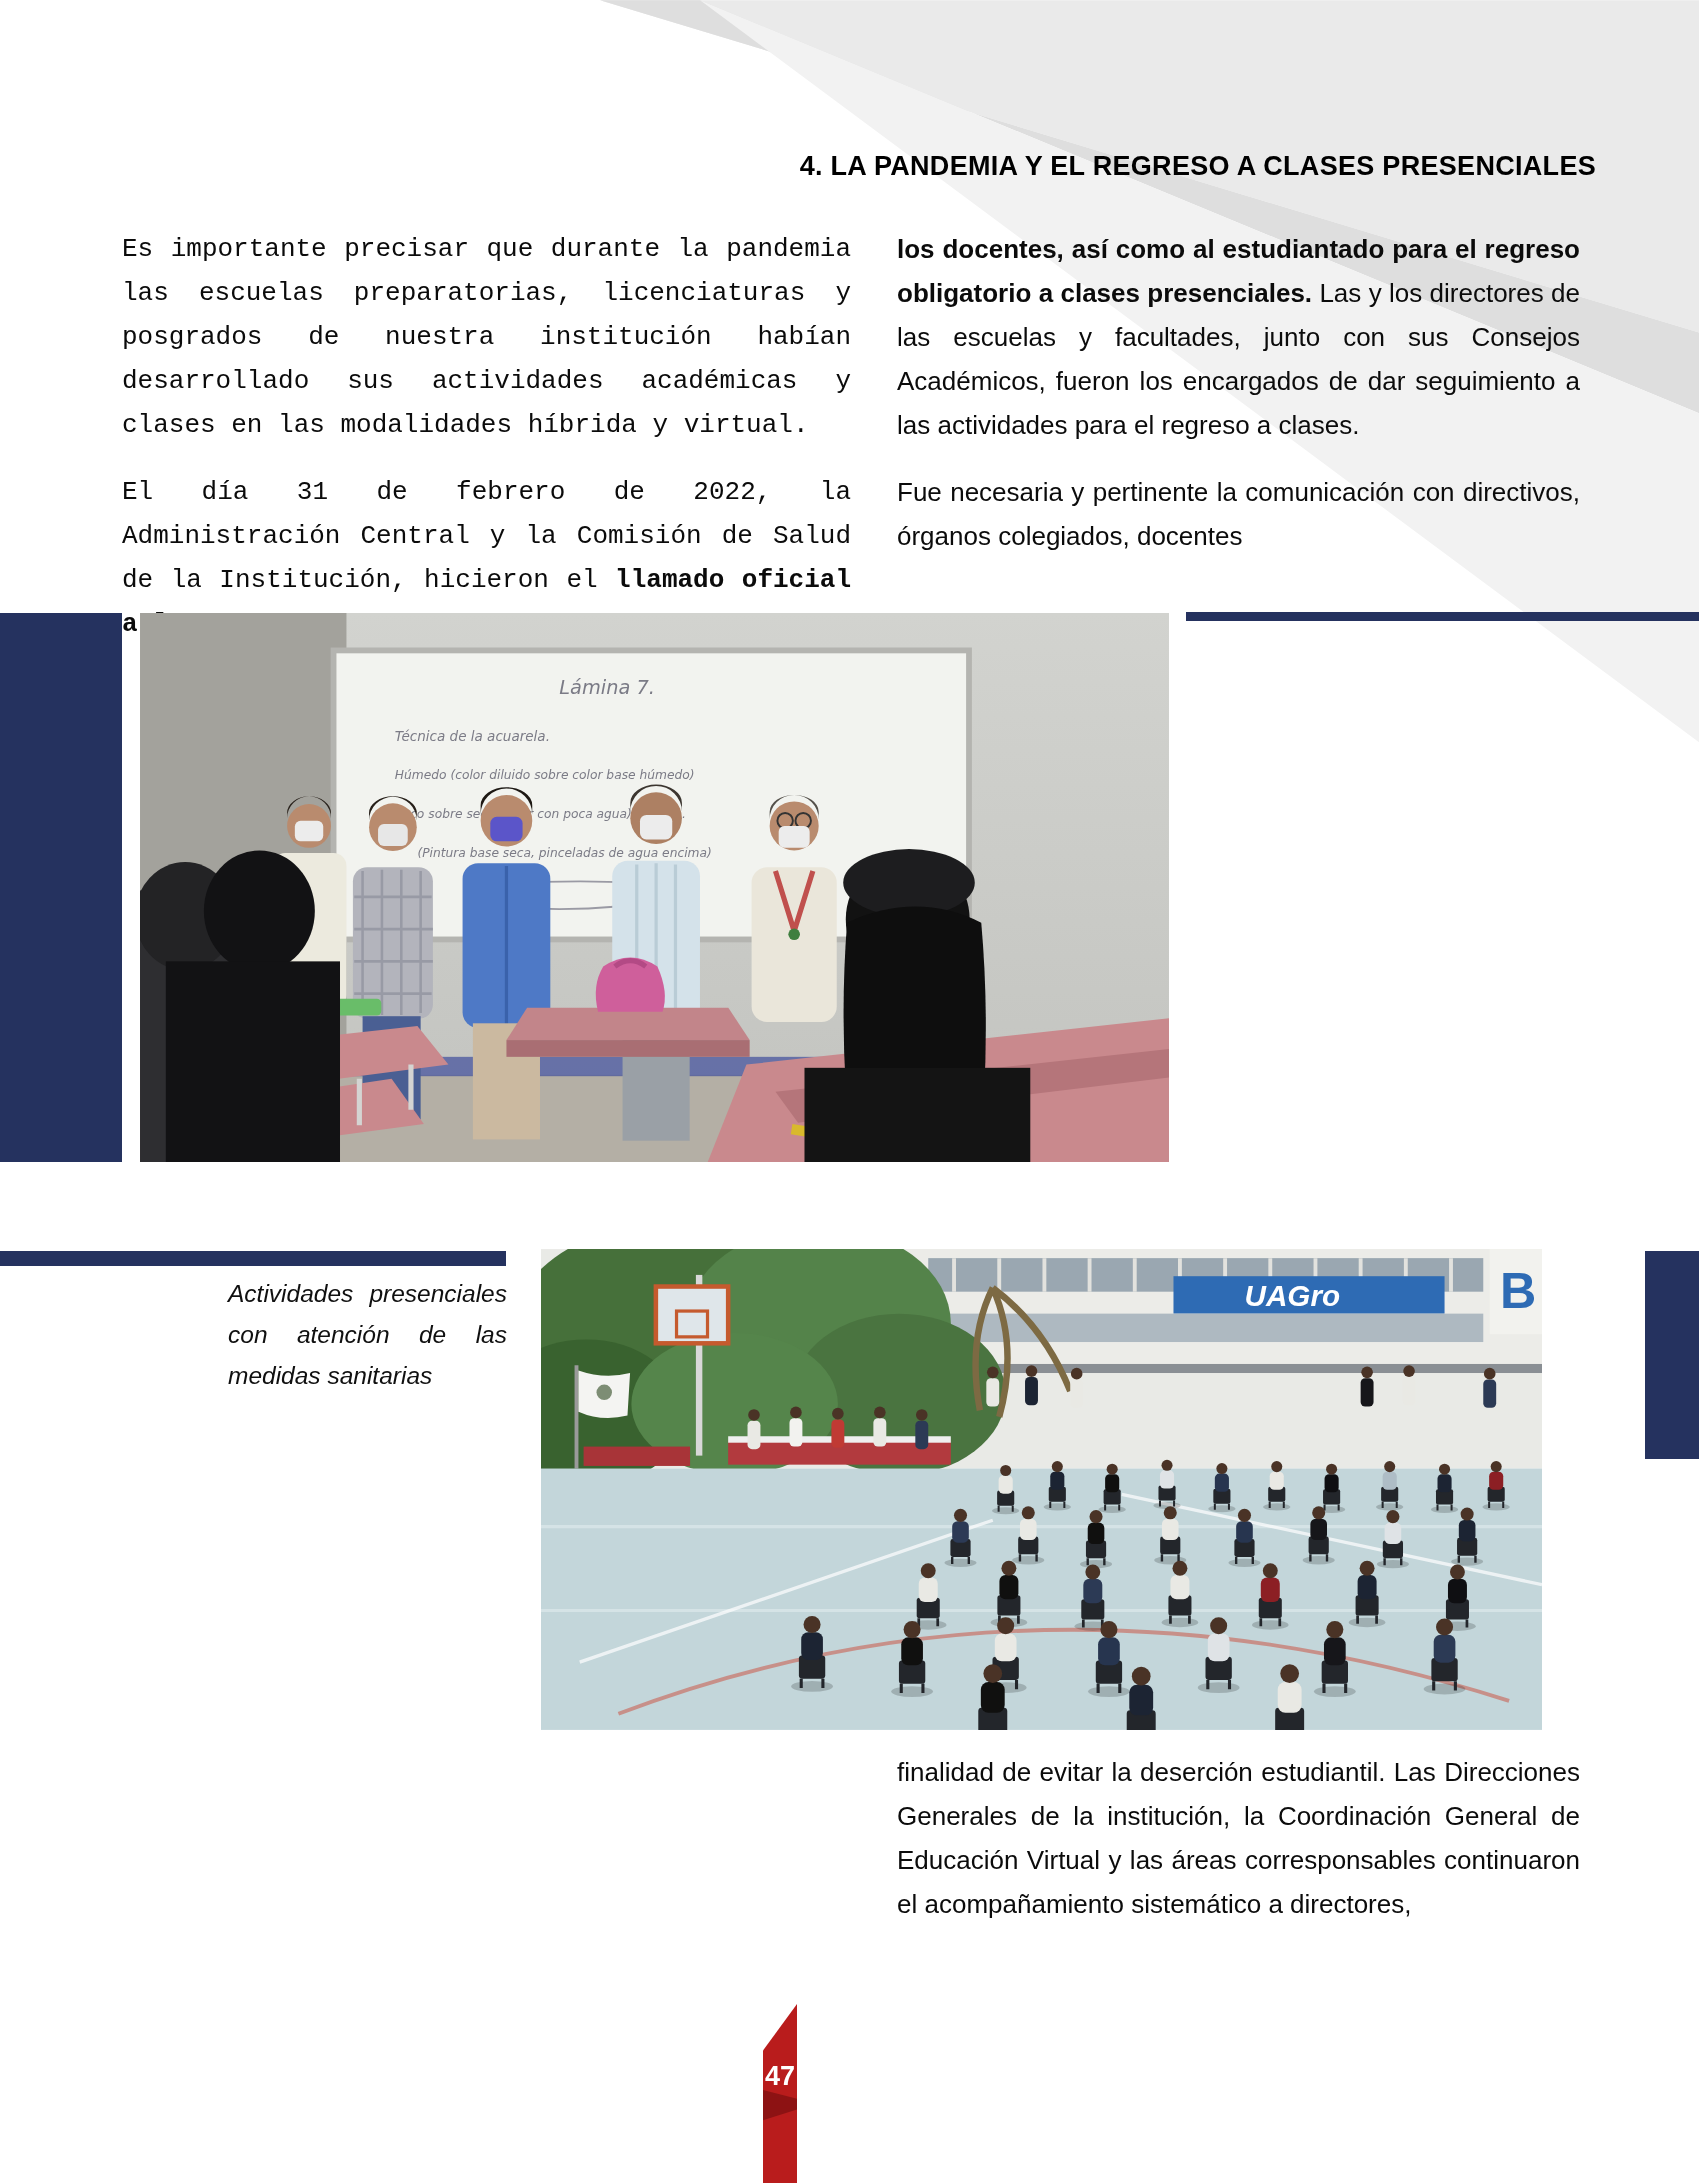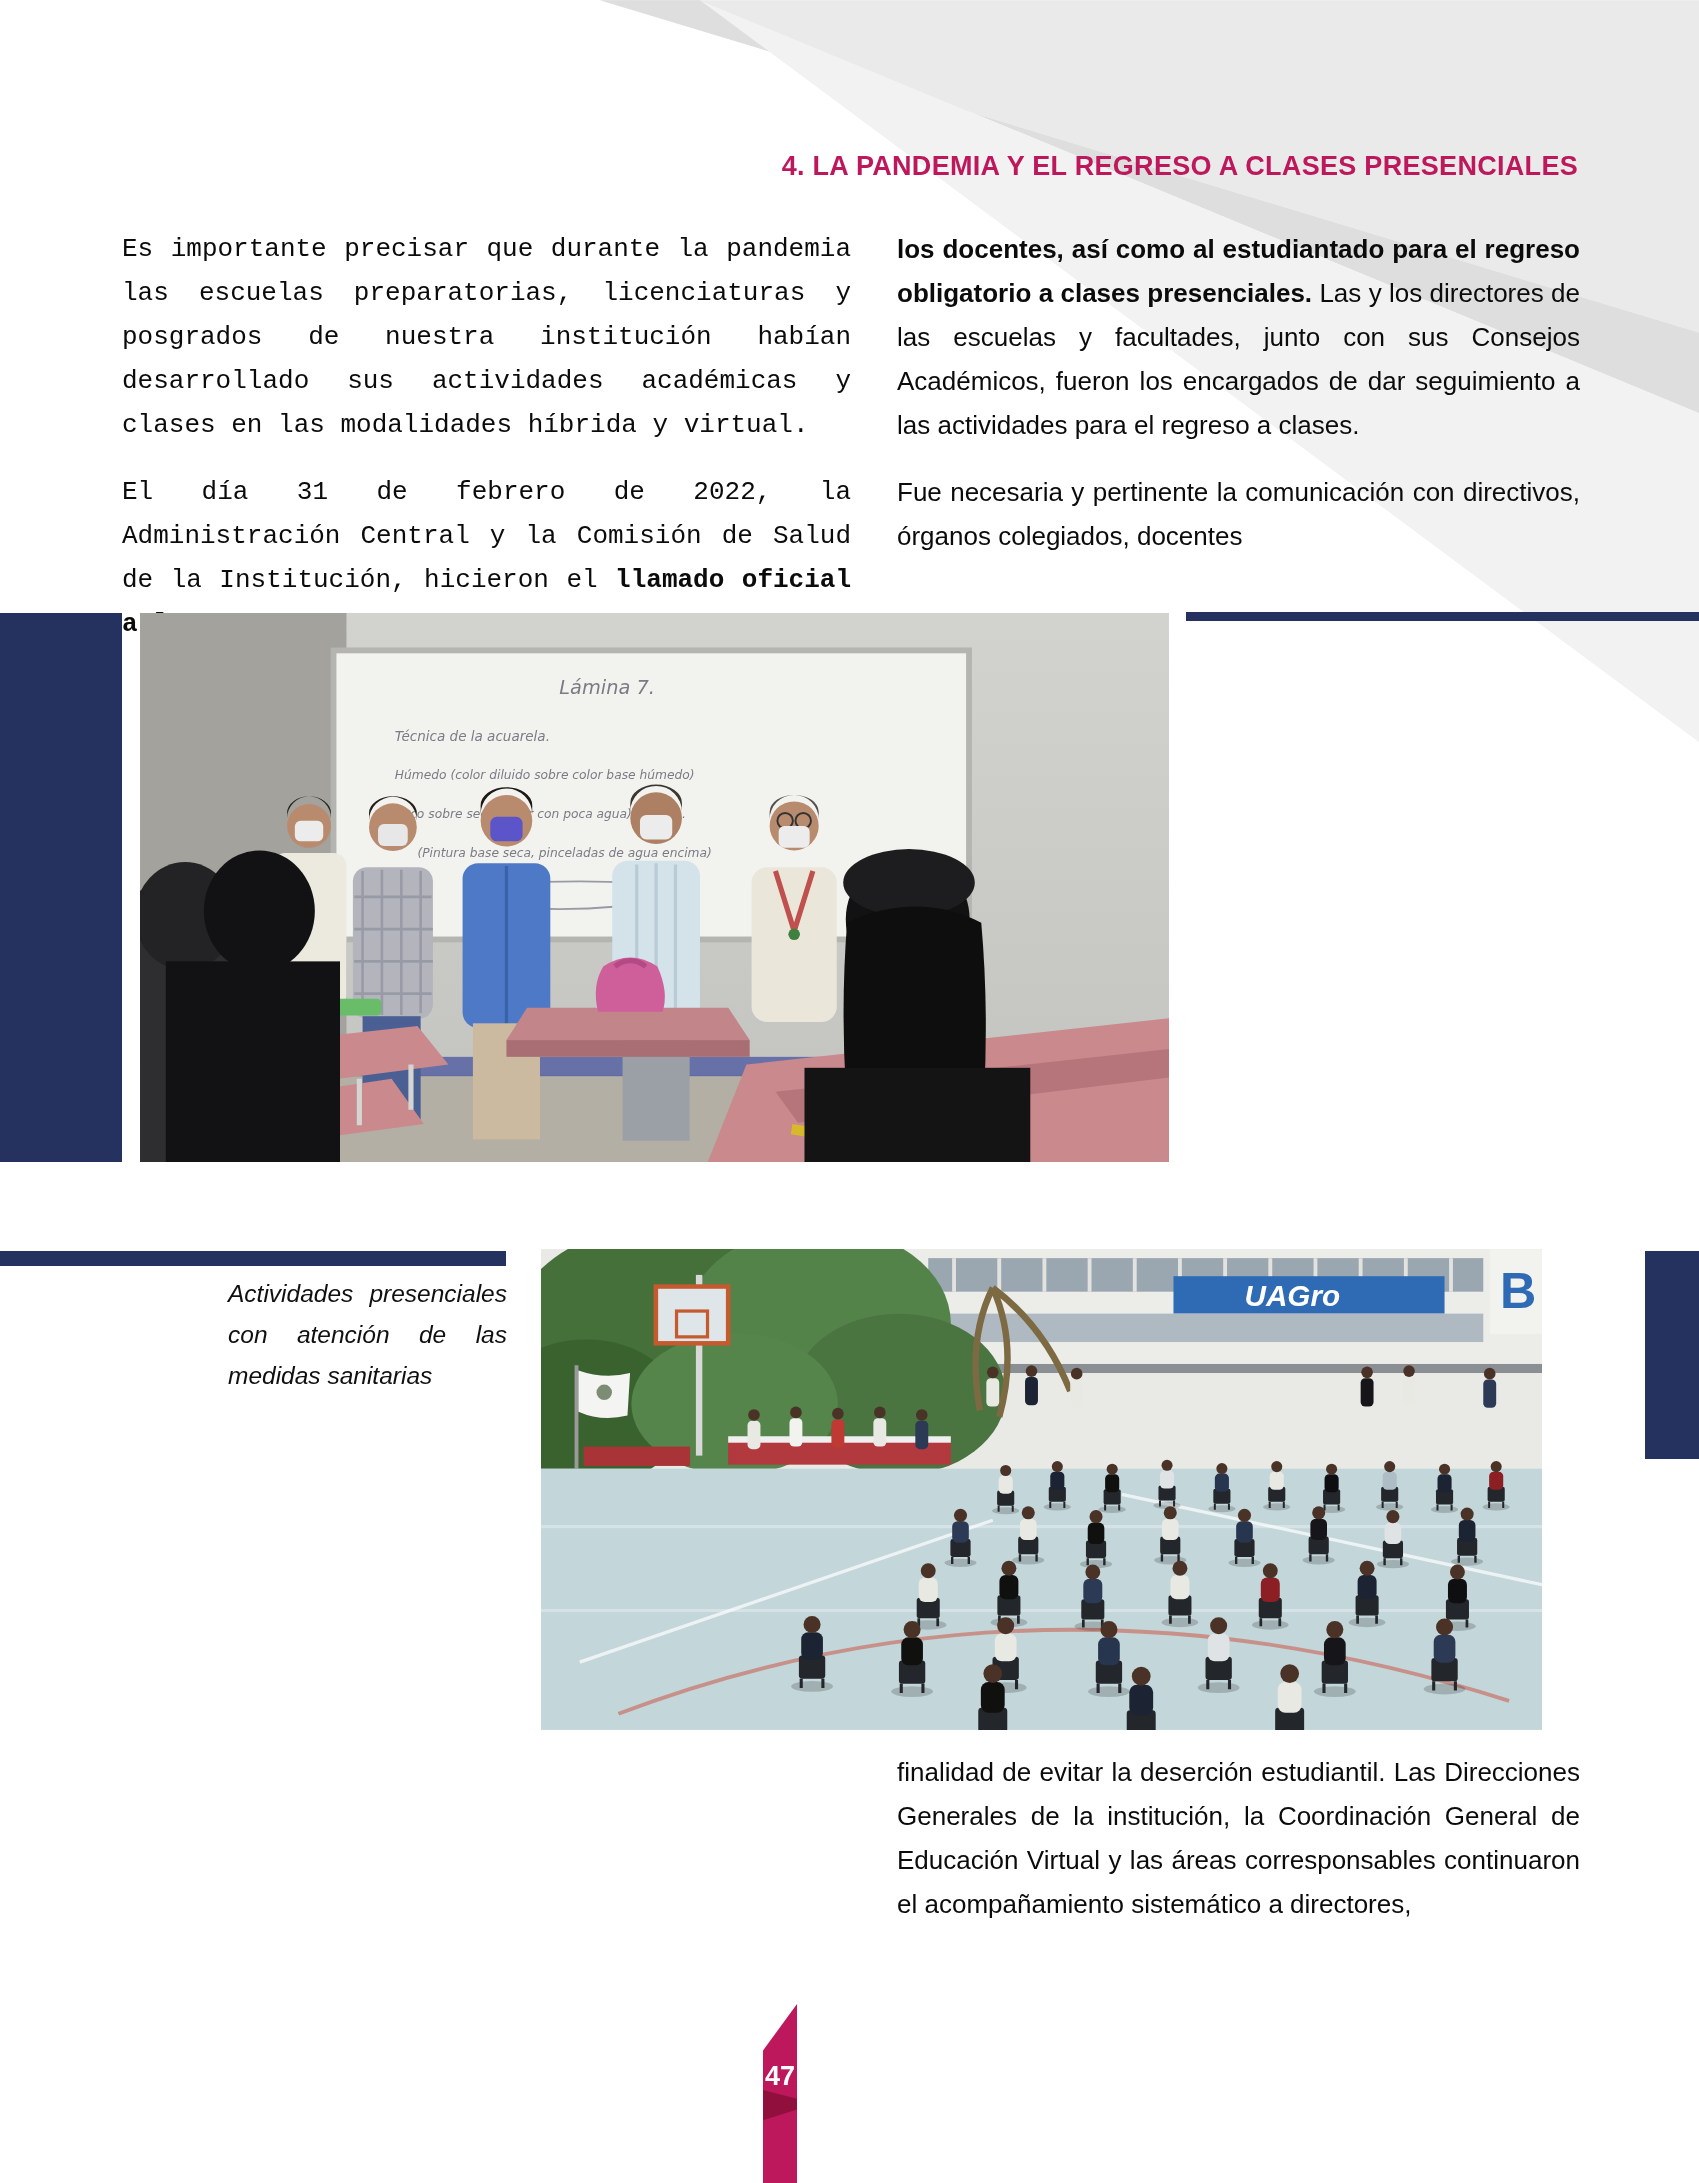--- a/index.html
+++ b/index.html
@@ -5,21 +5,21 @@
   html,body{margin:0;padding:0;background:#888;}
   .page{
     position:relative;width:1699px;height:2183px;background:#ffffff;
     font-family:"Liberation Sans",sans-serif;overflow:hidden;color:#0b0b0b;
   }
   .abs{position:absolute;}
   
   .wedges{left:0;top:0;width:1699px;height:749px;pointer-events:none;}
   
   .header-title{
-    top:151px;right:121px;font-size:27px;font-weight:bold;color:#be185d;
+    top:151px;right:103px;font-size:27px;font-weight:bold;color:#000000;
     letter-spacing:0.3px;white-space:nowrap;
   }
   
   .col{font-size:26px;line-height:44px;text-align:justify;}
   .col p{margin:0 0 23px 0;}
   .col-1{left:122px;top:227px;width:729px;font-family:Liberation Mono, monospace;}
   .col-2{left:897px;top:227px;width:683px;}
   .col-3{left:122px;top:1750px;width:729px;}
   .col-4{left:897px;top:1750px;width:683px;}
   
@@ -31,21 +31,21 @@
   
   .photo1{left:122px;top:613px;width:1029px;height:549px;padding-left:18px;}
   .photo2{left:541px;top:1249px;width:1001px;height:481px;}
   .photo1 svg,.photo2 svg{display:block;}
   
   .caption{font-style:italic;font-size:24.5px;color:#101010;}
   .caption-1{left:1187px;top:682px;width:361px;line-height:40px;text-align:justify;text-align-last:right;}
   .caption-2{left:228px;top:1273px;width:279px;line-height:41px;text-align:justify;}
   
   .page-tab{
-    left:763px;top:2004px;width:34px;height:179px;background:#be185d;
+    left:763px;top:2004px;width:34px;height:179px;background:#b91c1c;
     clip-path:polygon(0 26%,100% 0,100% 100%,0 100%);
   }
   .page-tab .fold{
     position:absolute;left:0;top:0;width:100%;height:100%;
     clip-path:polygon(0 48%,100% 53%,100% 59%,0 65%);
     background:rgba(60,0,4,.35);
   }
   .page-num{
     position:absolute;left:0;top:57px;width:100%;text-align:center;
     color:#ffffff;font-size:27px;font-weight:bold;

